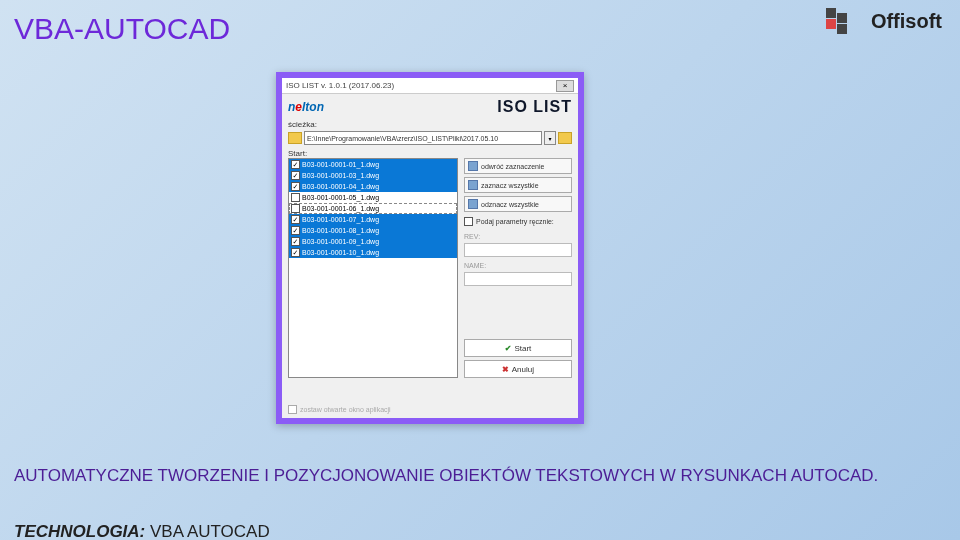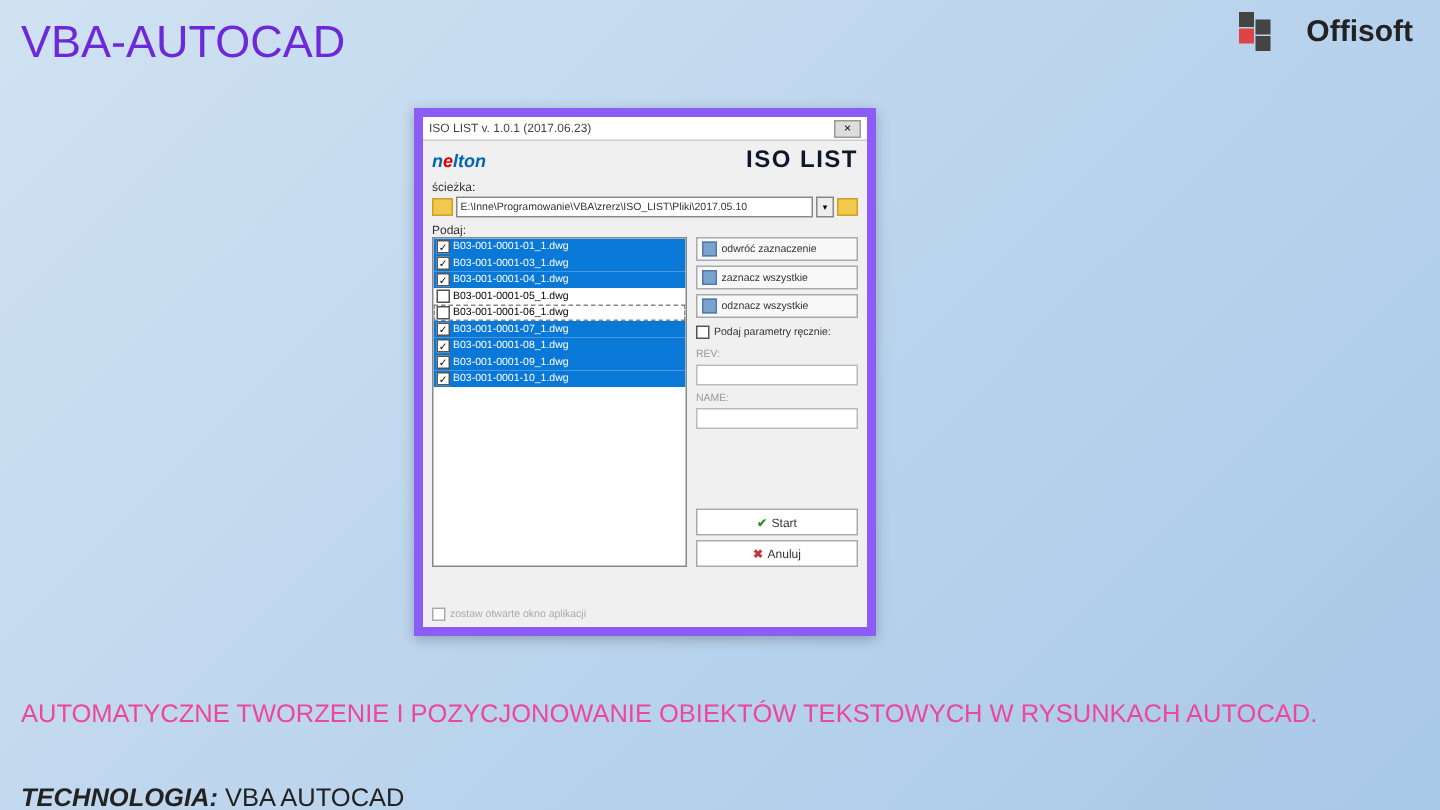--- a/index.html
+++ b/index.html
@@ -17,21 +17,21 @@
   .brand-logo {
     position: absolute; top: 8px; right: 18px;
     display: flex; align-items: center; gap: 20px;
   }
   .brand-icon { display: flex; gap: 1px; }
   .brand-sq { width: 10px; height: 10px; background: #444; }
   .brand-sq.r { background: #d44; }
   .brand-text { font-size: 20px; font-weight: 700; color: #222; margin-left: 4px; }
   .desc {
     position: absolute; bottom: 52px; left: 14px; right: 32px;
-    font-size: 17px; color: #ec4899; line-height: 1.35;
+    font-size: 17px; color: #4c1d95; line-height: 1.35;
   }
   .tech {
     position: absolute; bottom: -2px; left: 14px;
     font-size: 17px; color: #222; font-style: italic; font-weight: 700;
   }
   .tech .val { font-weight: 400; font-style: normal; }
 
   
   .dlg {
     position: absolute; top: 72px; left: 276px;
@@ -128,21 +128,21 @@
     </span>
     <span class="iso-list">ISO LIST</span>
   </div>
   <div class="label">ścieżka:</div>
   <div class="path-row">
     <div class="folder-ic"></div>
     <div class="path-input">E:\Inne\Programowanie\VBA\zrerz\ISO_LIST\Pliki\2017.05.10</div>
     <div class="path-dd">▾</div>
     <div class="folder-ic"></div>
   </div>
-  <div class="label">Podaj:</div>
+  <div class="label">Start:</div>
   <div class="body">
     <div class="files-panel">
       <div class="files-list" id="files-list">
           <div class="fr sel">
             <div class="cb">✓</div>
             <div class="fn">B03-001-0001-01_1.dwg</div>
           </div>
           <div class="fr sel">
             <div class="cb">✓</div>
             <div class="fn">B03-001-0001-03_1.dwg</div>

